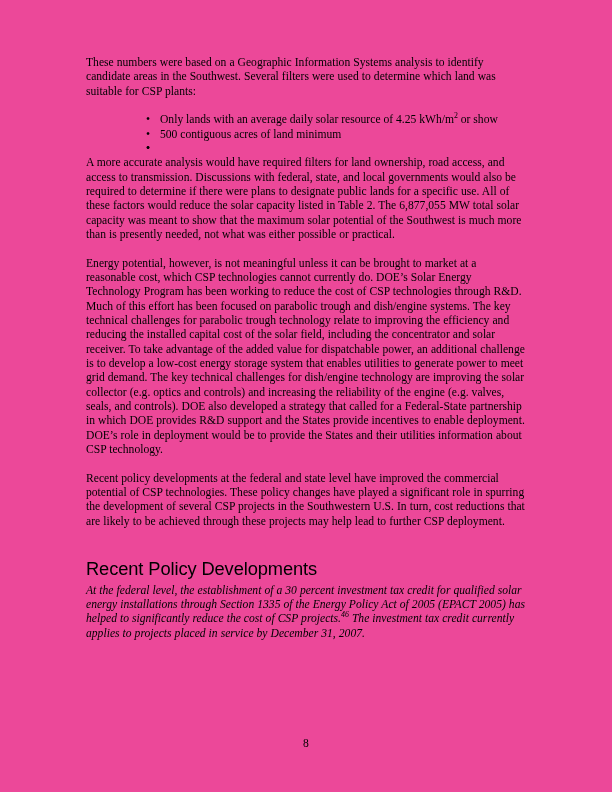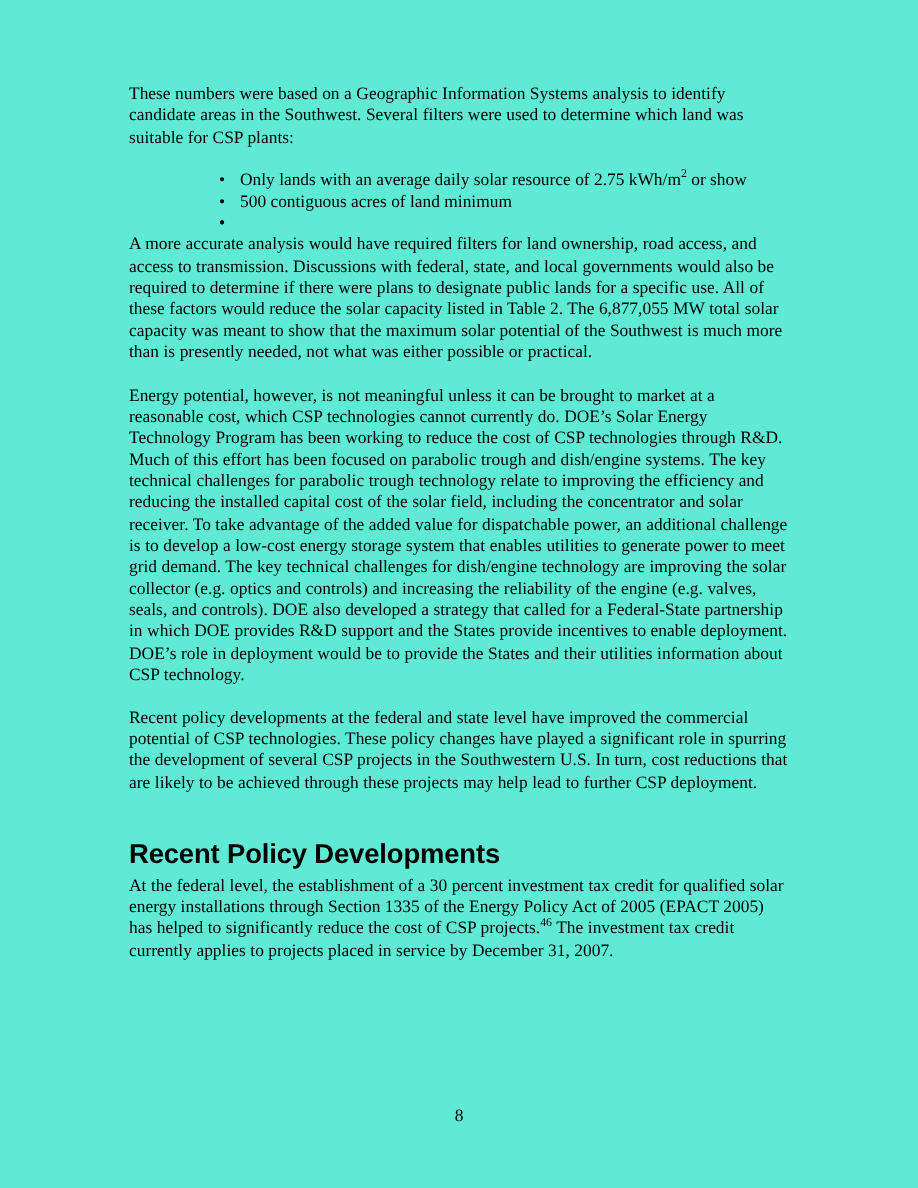--- a/index.html
+++ b/index.html
@@ -14,39 +14,40 @@
     font-family: "Liberation Serif", "DejaVu Serif", serif;
     color: #000000;
     -webkit-font-smoothing: antialiased;
   }
   .page {
     position: absolute;
     left: 0;
     top: 0;
     width: 612px;
     height: 792px;
-    background: #5eead4;
+    background: #ec4899;
     overflow: hidden;
   }
   .content {
     position: absolute;
     left: 86px;
     top: 56px;
     width: 441px;
   }
   p.body-text {
     margin: 0 0 14.3px 0;
     font-size: 11.6px;
     line-height: 14.35px;
     text-align: left;
     letter-spacing: 0.01px;
     word-spacing: 0.1px;
   }
   p.body-text:last-child {
     margin-bottom: 16px;
+    font-style: italic;
   }
   ul.bullet-list {
     margin: 0 0 14.3px 0;
     padding: 0;
     list-style: none;
   }
   ul.bullet-list li {
     position: relative;
     margin: 0 0 0 0;
     padding-left: 74px;
@@ -57,21 +58,21 @@
     position: absolute;
     left: 60px;
     top: 0;
     font-size: 11.6px;
     line-height: 14.35px;
   }
   h2.section-heading {
     font-family: "Liberation Sans", "DejaVu Sans", sans-serif;
     font-size: 18.3px;
     line-height: 21px;
-    font-weight: 700;
+    font-weight: 400;
     margin: 0 0 5px 0;
     padding: 0;
     letter-spacing: -0.1px;
   }
   .spacer-block {
     height: 14.3px;
   }
   sup {
     font-size: 0.68em;
     vertical-align: super;
@@ -93,21 +94,21 @@
 
 <div class="page">
 
   <div class="content">
 
     <p class="body-text">These numbers were based on a Geographic Information Systems analysis to identify candidate areas in the Southwest. Several filters were used to determine which land was suitable for CSP plants:</p>
 
     <ul class="bullet-list">
       <li>
         <span class="bullet-glyph">•</span>
-        <span>Only lands with an average daily solar resource of 2.75 kWh/m</span><sup>2</sup><span> or show</span>
+        <span>Only lands with an average daily solar resource of 4.25 kWh/m</span><sup>2</sup><span> or show</span>
       </li>
       <li>
         <span class="bullet-glyph">•</span>
         <span>500 contiguous acres of land minimum</span>
       </li>
       <li>
         <span class="bullet-glyph">•</span>
       </li>
       <li>
         <span class="bullet-glyph">•</span>

